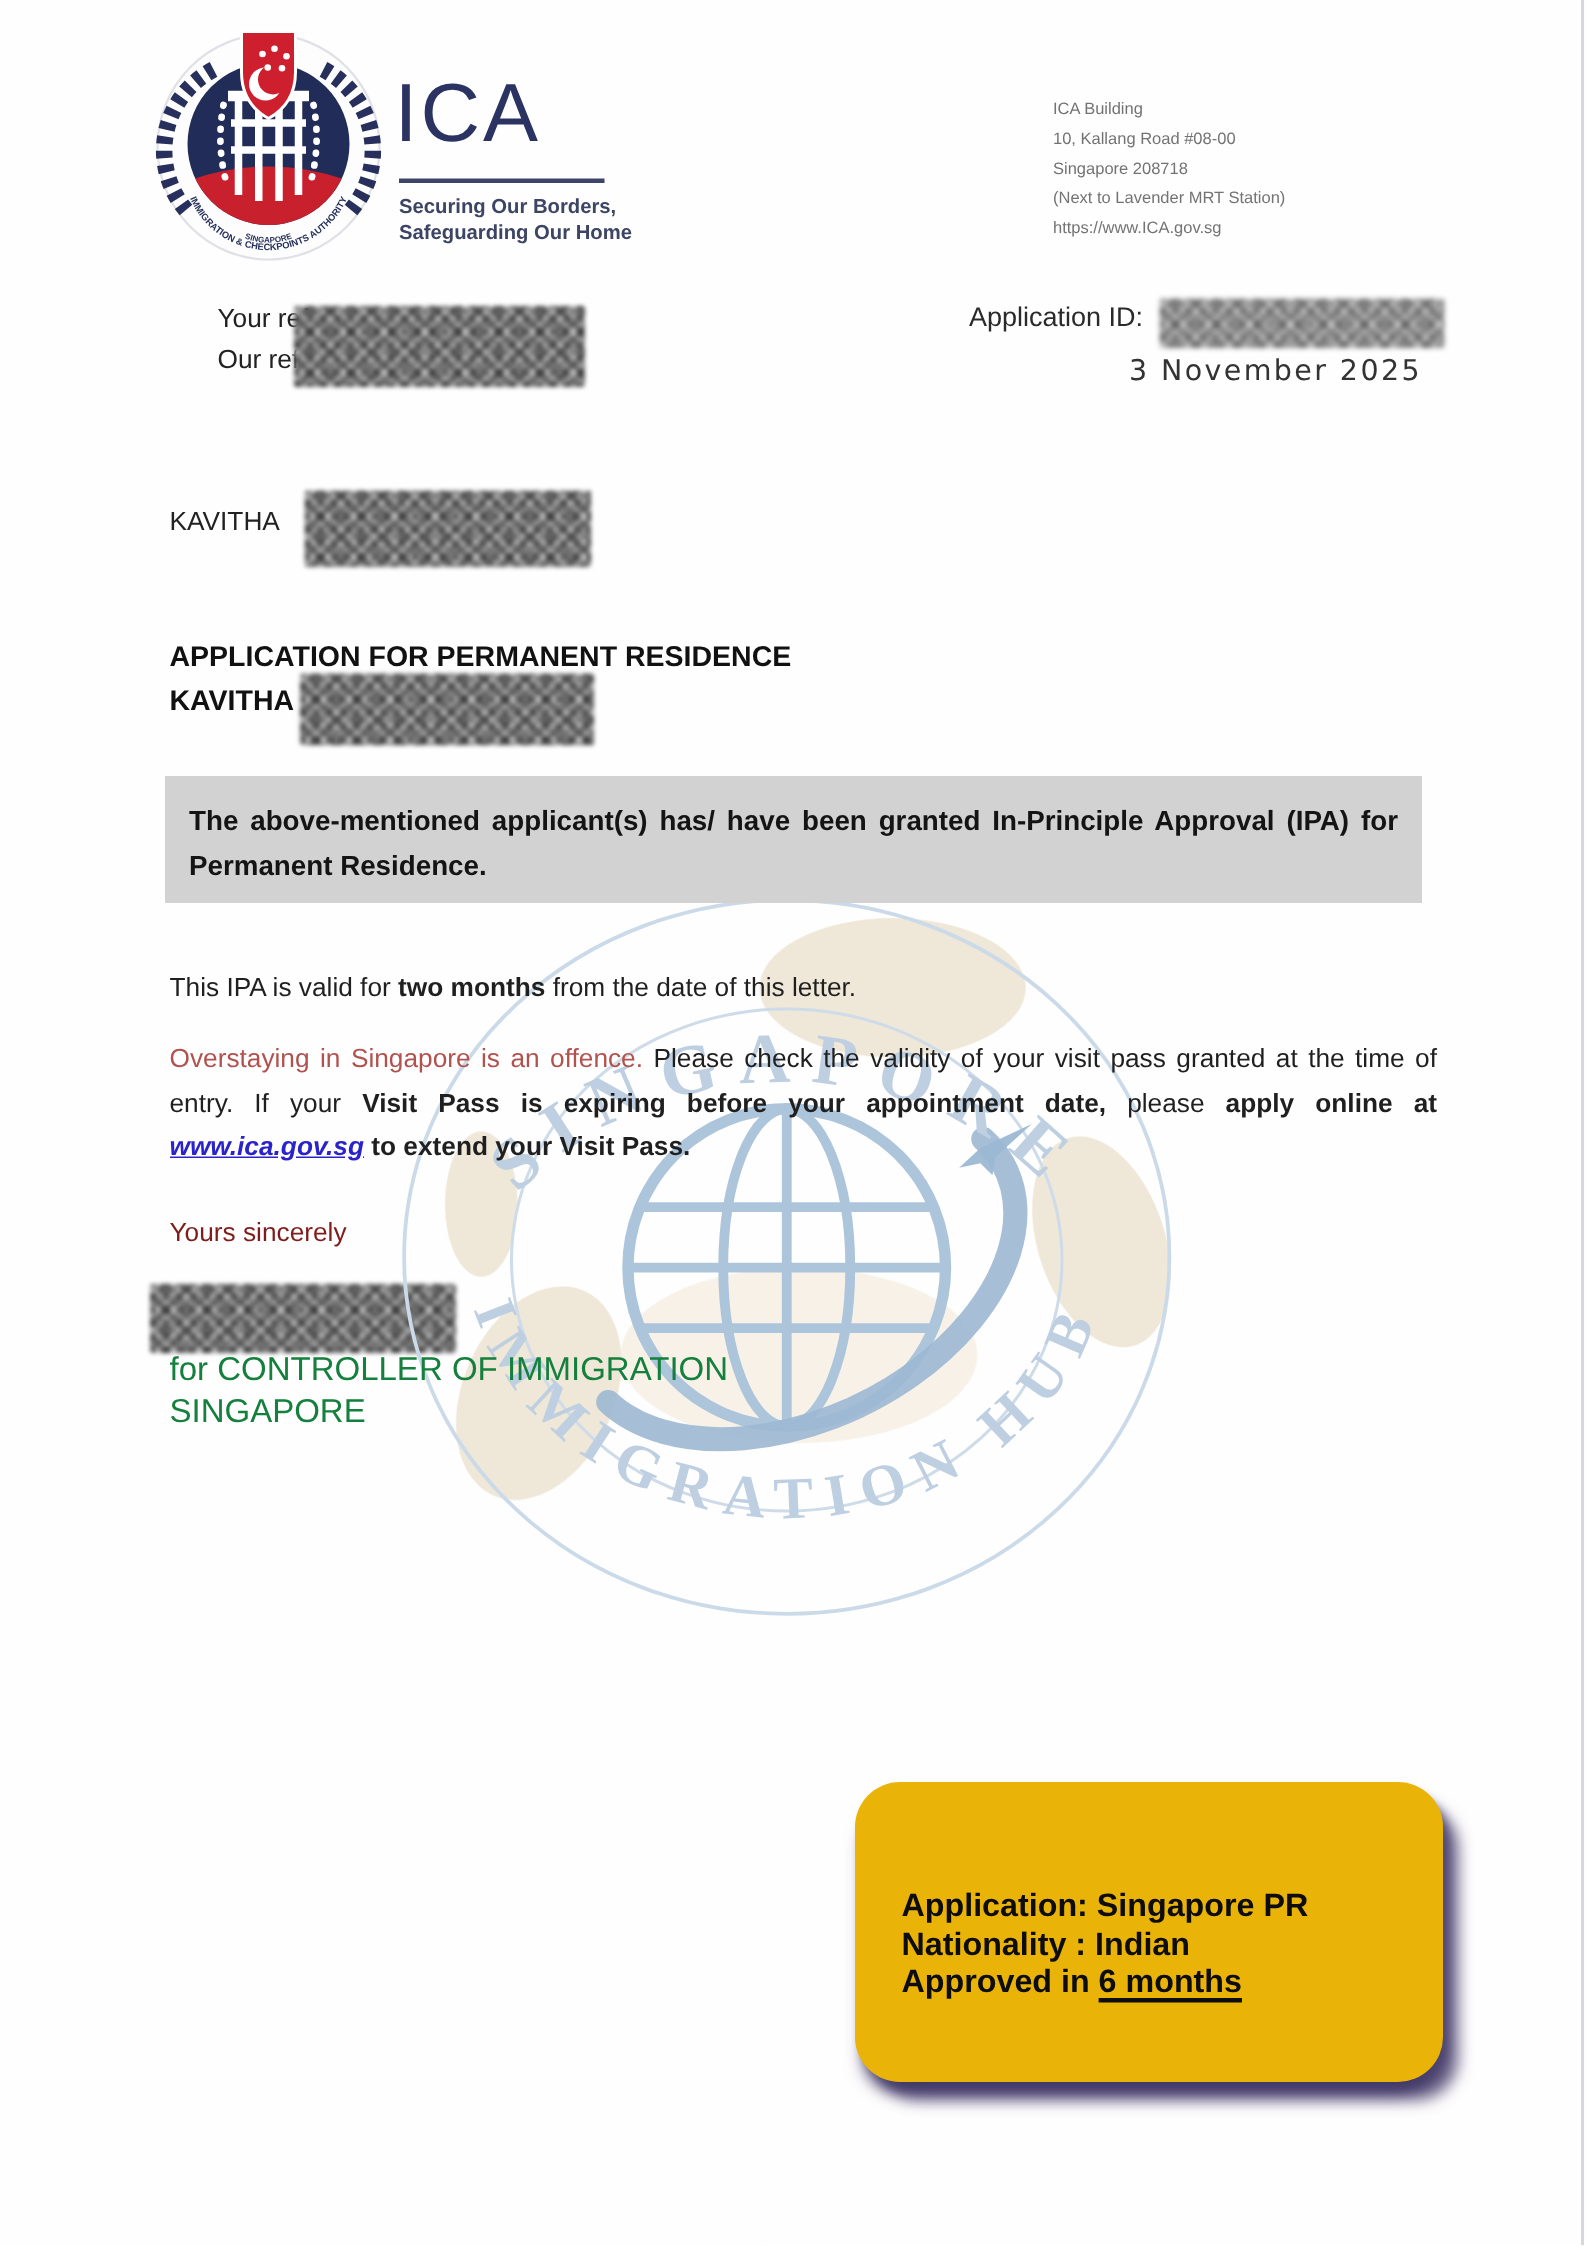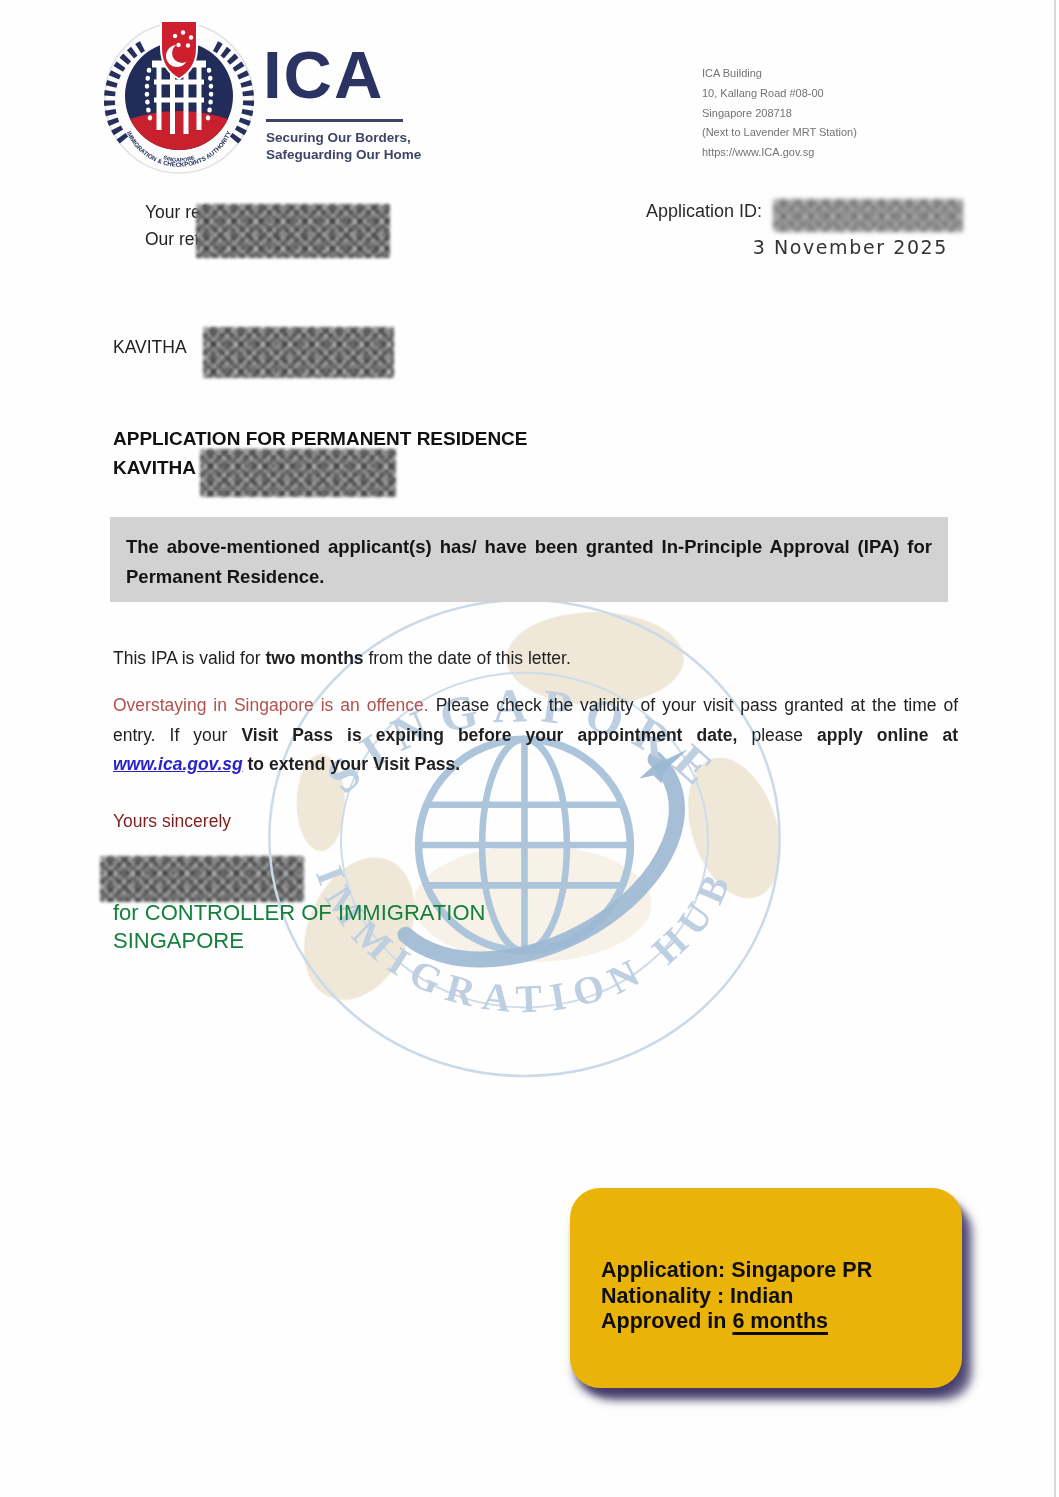--- a/index.html
+++ b/index.html
@@ -3,21 +3,21 @@
 <meta charset="utf-8">
 <style>
   html,body{margin:0;padding:0;background:#ffffff;}
   .page{
     position:relative;width:1059px;height:1497px;background:#fffefe;
     font-family:"Liberation Sans",sans-serif;color:#1d1d1d;overflow:hidden;
   }
   .abs{position:absolute;}
   
   .ica-word{left:263px;top:40px;color:#2a3361;}
-  .ica-word .big{font-size:67px;font-weight:700;letter-spacing:2px;line-height:70px;}
+  .ica-word .big{font-size:55px;font-weight:400;letter-spacing:2px;line-height:70px;}
   .ica-rule{left:266px;top:119px;width:137px;height:3px;background:#3c4468;}
   .tagline{left:266px;top:129px;font-size:13.5px;font-weight:700;color:#3d4565;line-height:17px;}
   .address{left:702px;top:64px;font-size:11px;font-weight:400;line-height:19.8px;color:#737373;}
   
   .refs{left:113px;top:199px;font-size:17.5px;line-height:27px;color:#222;margin-left:32px;}
   .appid{left:646px;top:201px;font-size:18px;color:#2a2a2a;}
   .date{left:640px;top:236px;width:308px;text-align:right;font-family:"DejaVu Sans",sans-serif;
         font-size:19px;letter-spacing:1.6px;color:#333;}
   
   .redact{

